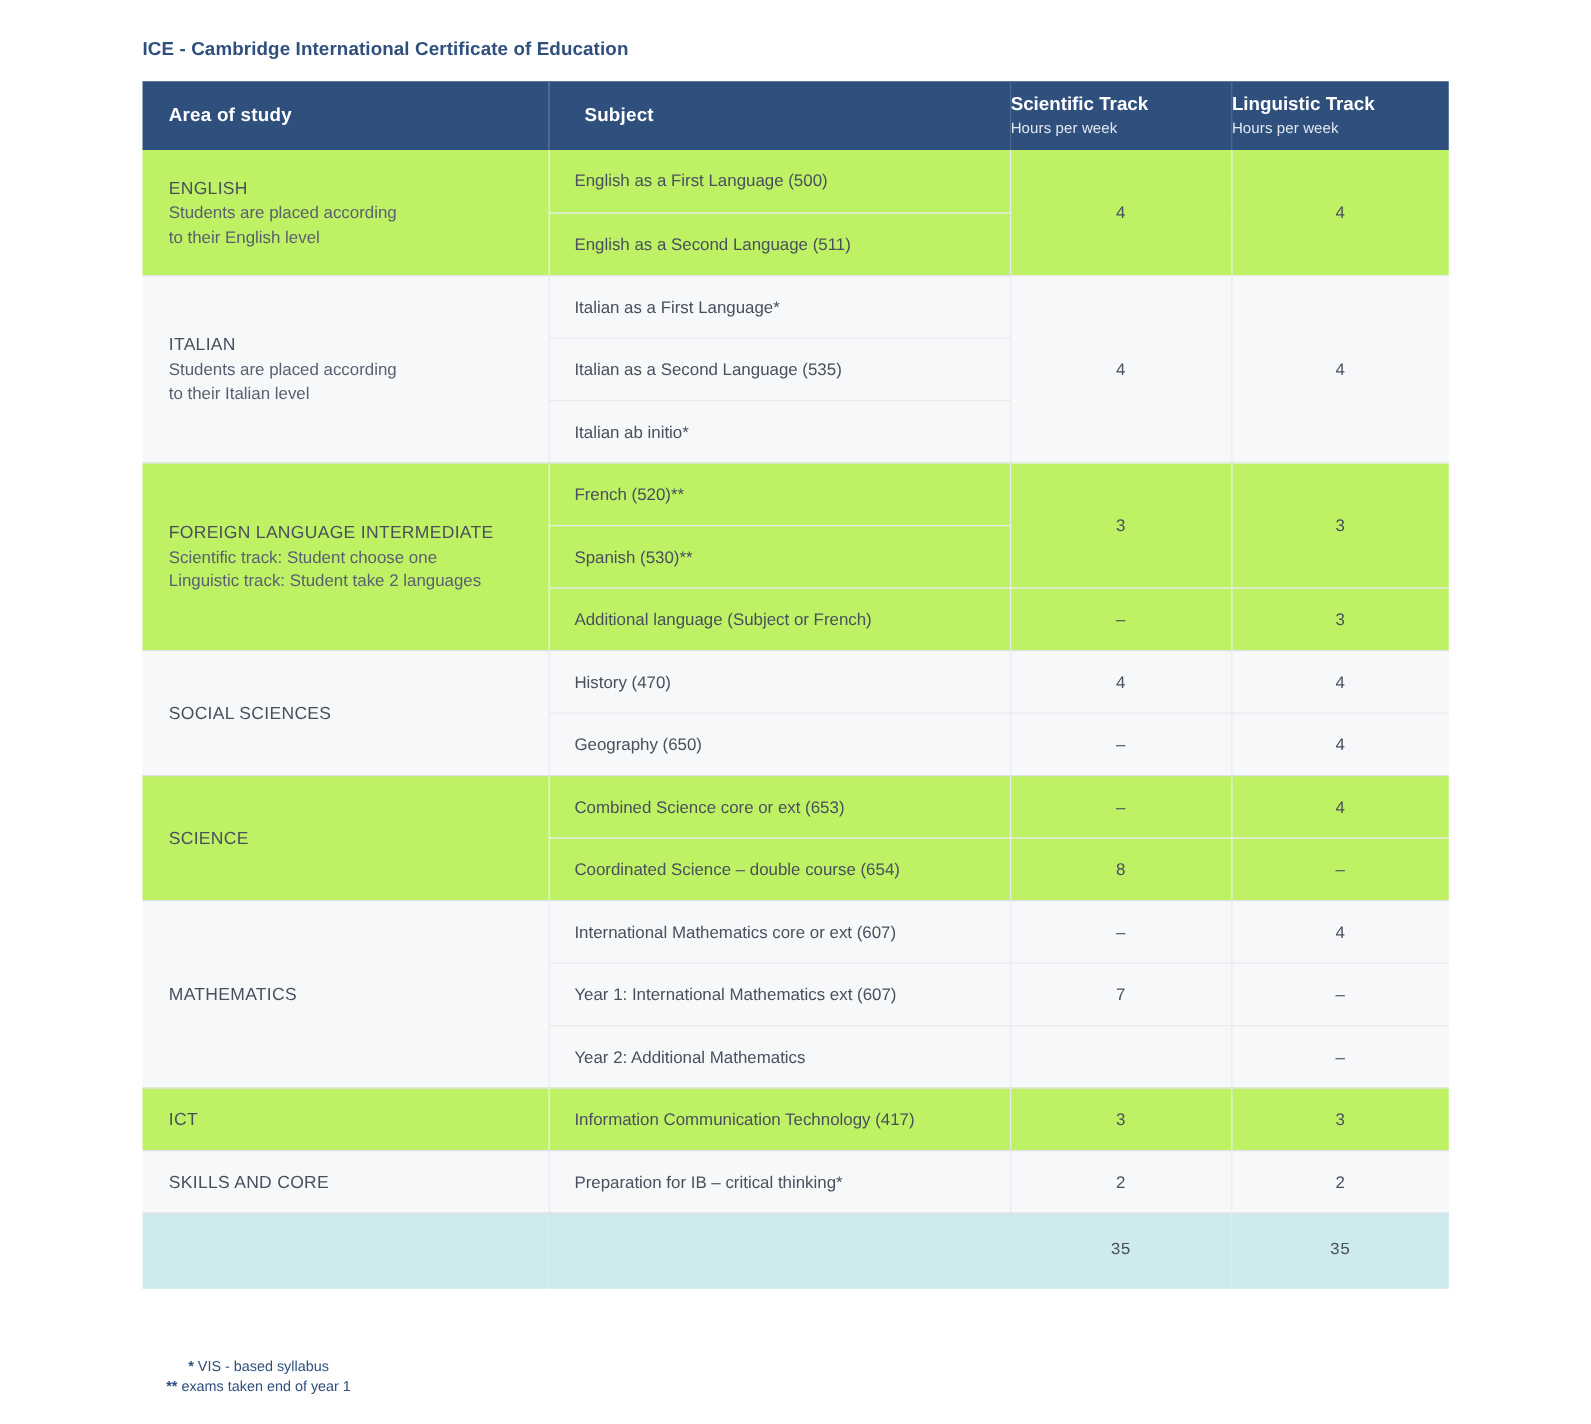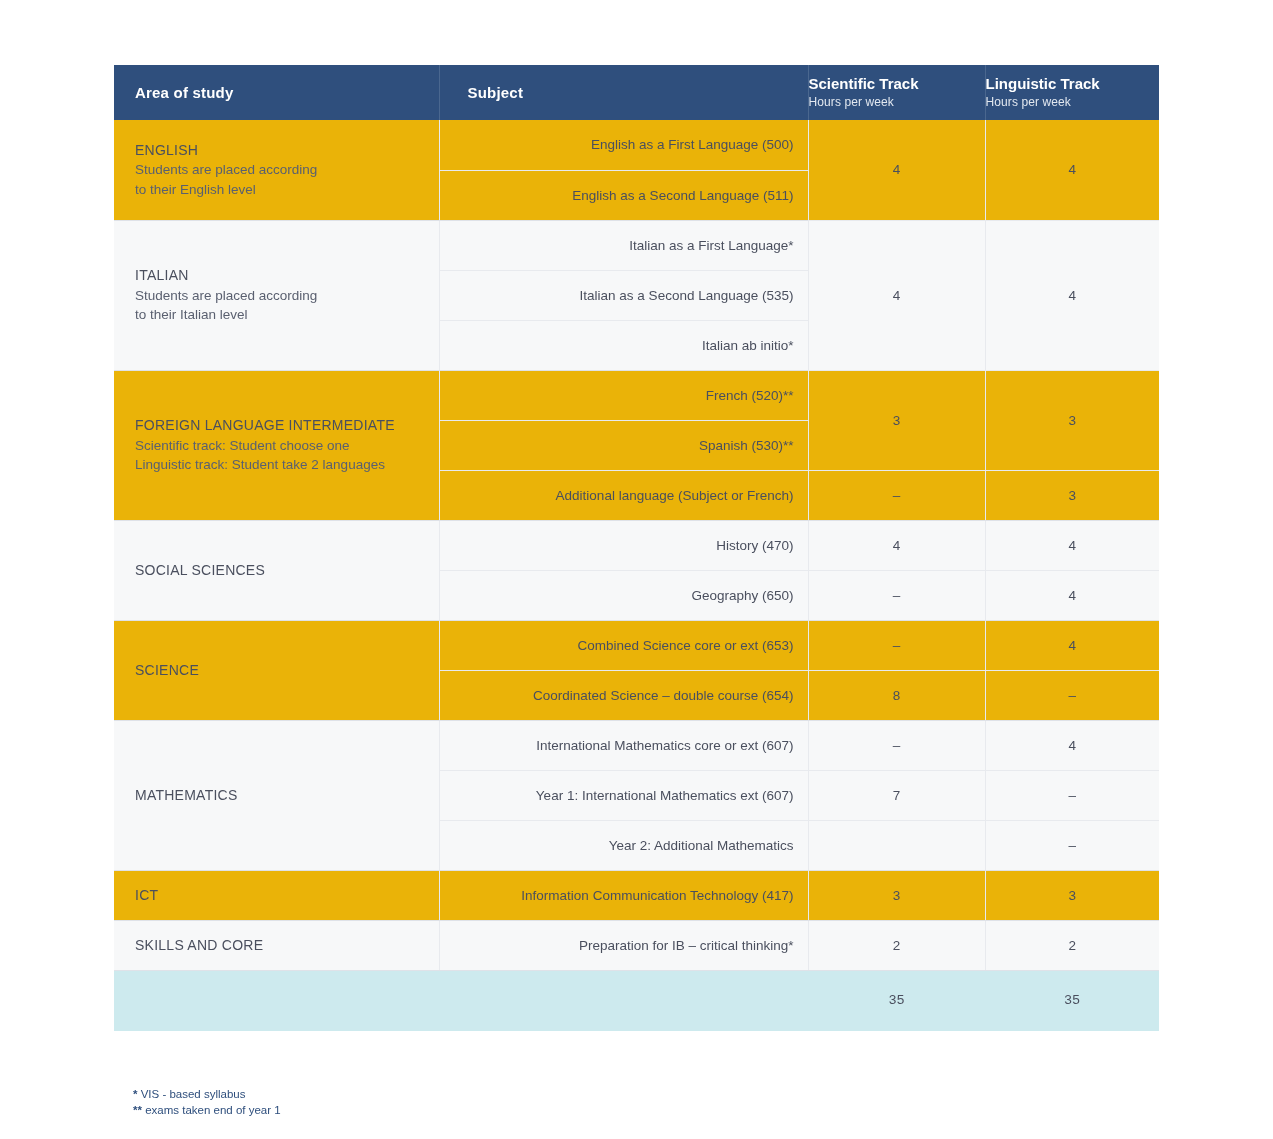--- a/index.html
+++ b/index.html
@@ -81,21 +81,21 @@
     letter-spacing: 0.1px;
   }
   .hdr-div {
     border-left: 1px solid #4a678f;
   }
 
   
   tbody td {
     border-bottom: 1px solid #e8eaee;
     vertical-align: middle;
-    background: #eab308;
+    background: #bef264;
     font-size: 13.5px;
     color: #4a4f5e;
   }
   tbody tr.zebra td { background: #f7f8f9; }
 
   td.area {
     padding: 8px 14px 8px 21px;
     font-size: 14px;
     line-height: 1.45;
     border-right: 1px solid #e8eaee;
@@ -105,25 +105,24 @@
     display: block;
     letter-spacing: 0.25px;
     color: #4a4f5e;
   }
   td.area .area-note {
     display: block;
     font-size: 13.5px;
     color: #5a6070;
   }
   td.subject {
-    padding: 8px 14px 8px 36px;
+    padding: 8px 14px 8px 20px;
     border-right: 1px solid #e8eaee;
     height: 50px;
     box-sizing: border-box;
-    text-align: right;
   }
   td.num {
     text-align: center;
     border-right: 1px solid #e8eaee;
     font-size: 13.5px;
   }
   td.num.last { border-right: none; }
 
   
   tr.group-end td { border-bottom: 1px solid #dfe2e8; }
@@ -142,28 +141,30 @@
   tr.total td.total-blank { text-align: left; }
 
   
   .footnotes {
     position: absolute;
     left: 133px;
     top: 1087px;
     font-size: 11.5px;
     line-height: 1.35;
     color: #2f4f7d;
+    text-align: center;
   }
   .footnotes .fn-mark { font-weight: bold; }
 </style>
 </head>
 <body>
 
 <div class="page">
 
+  <div class="page-title">ICE - Cambridge International Certificate of Education</div>
 
   <div class="table-wrap">
     <table class="curriculum">
       <colgroup>
         <col class="c-area">
           <col class="c-subject">
           <col class="c-sci">
           <col class="c-ling">
       </colgroup>
       <thead>

